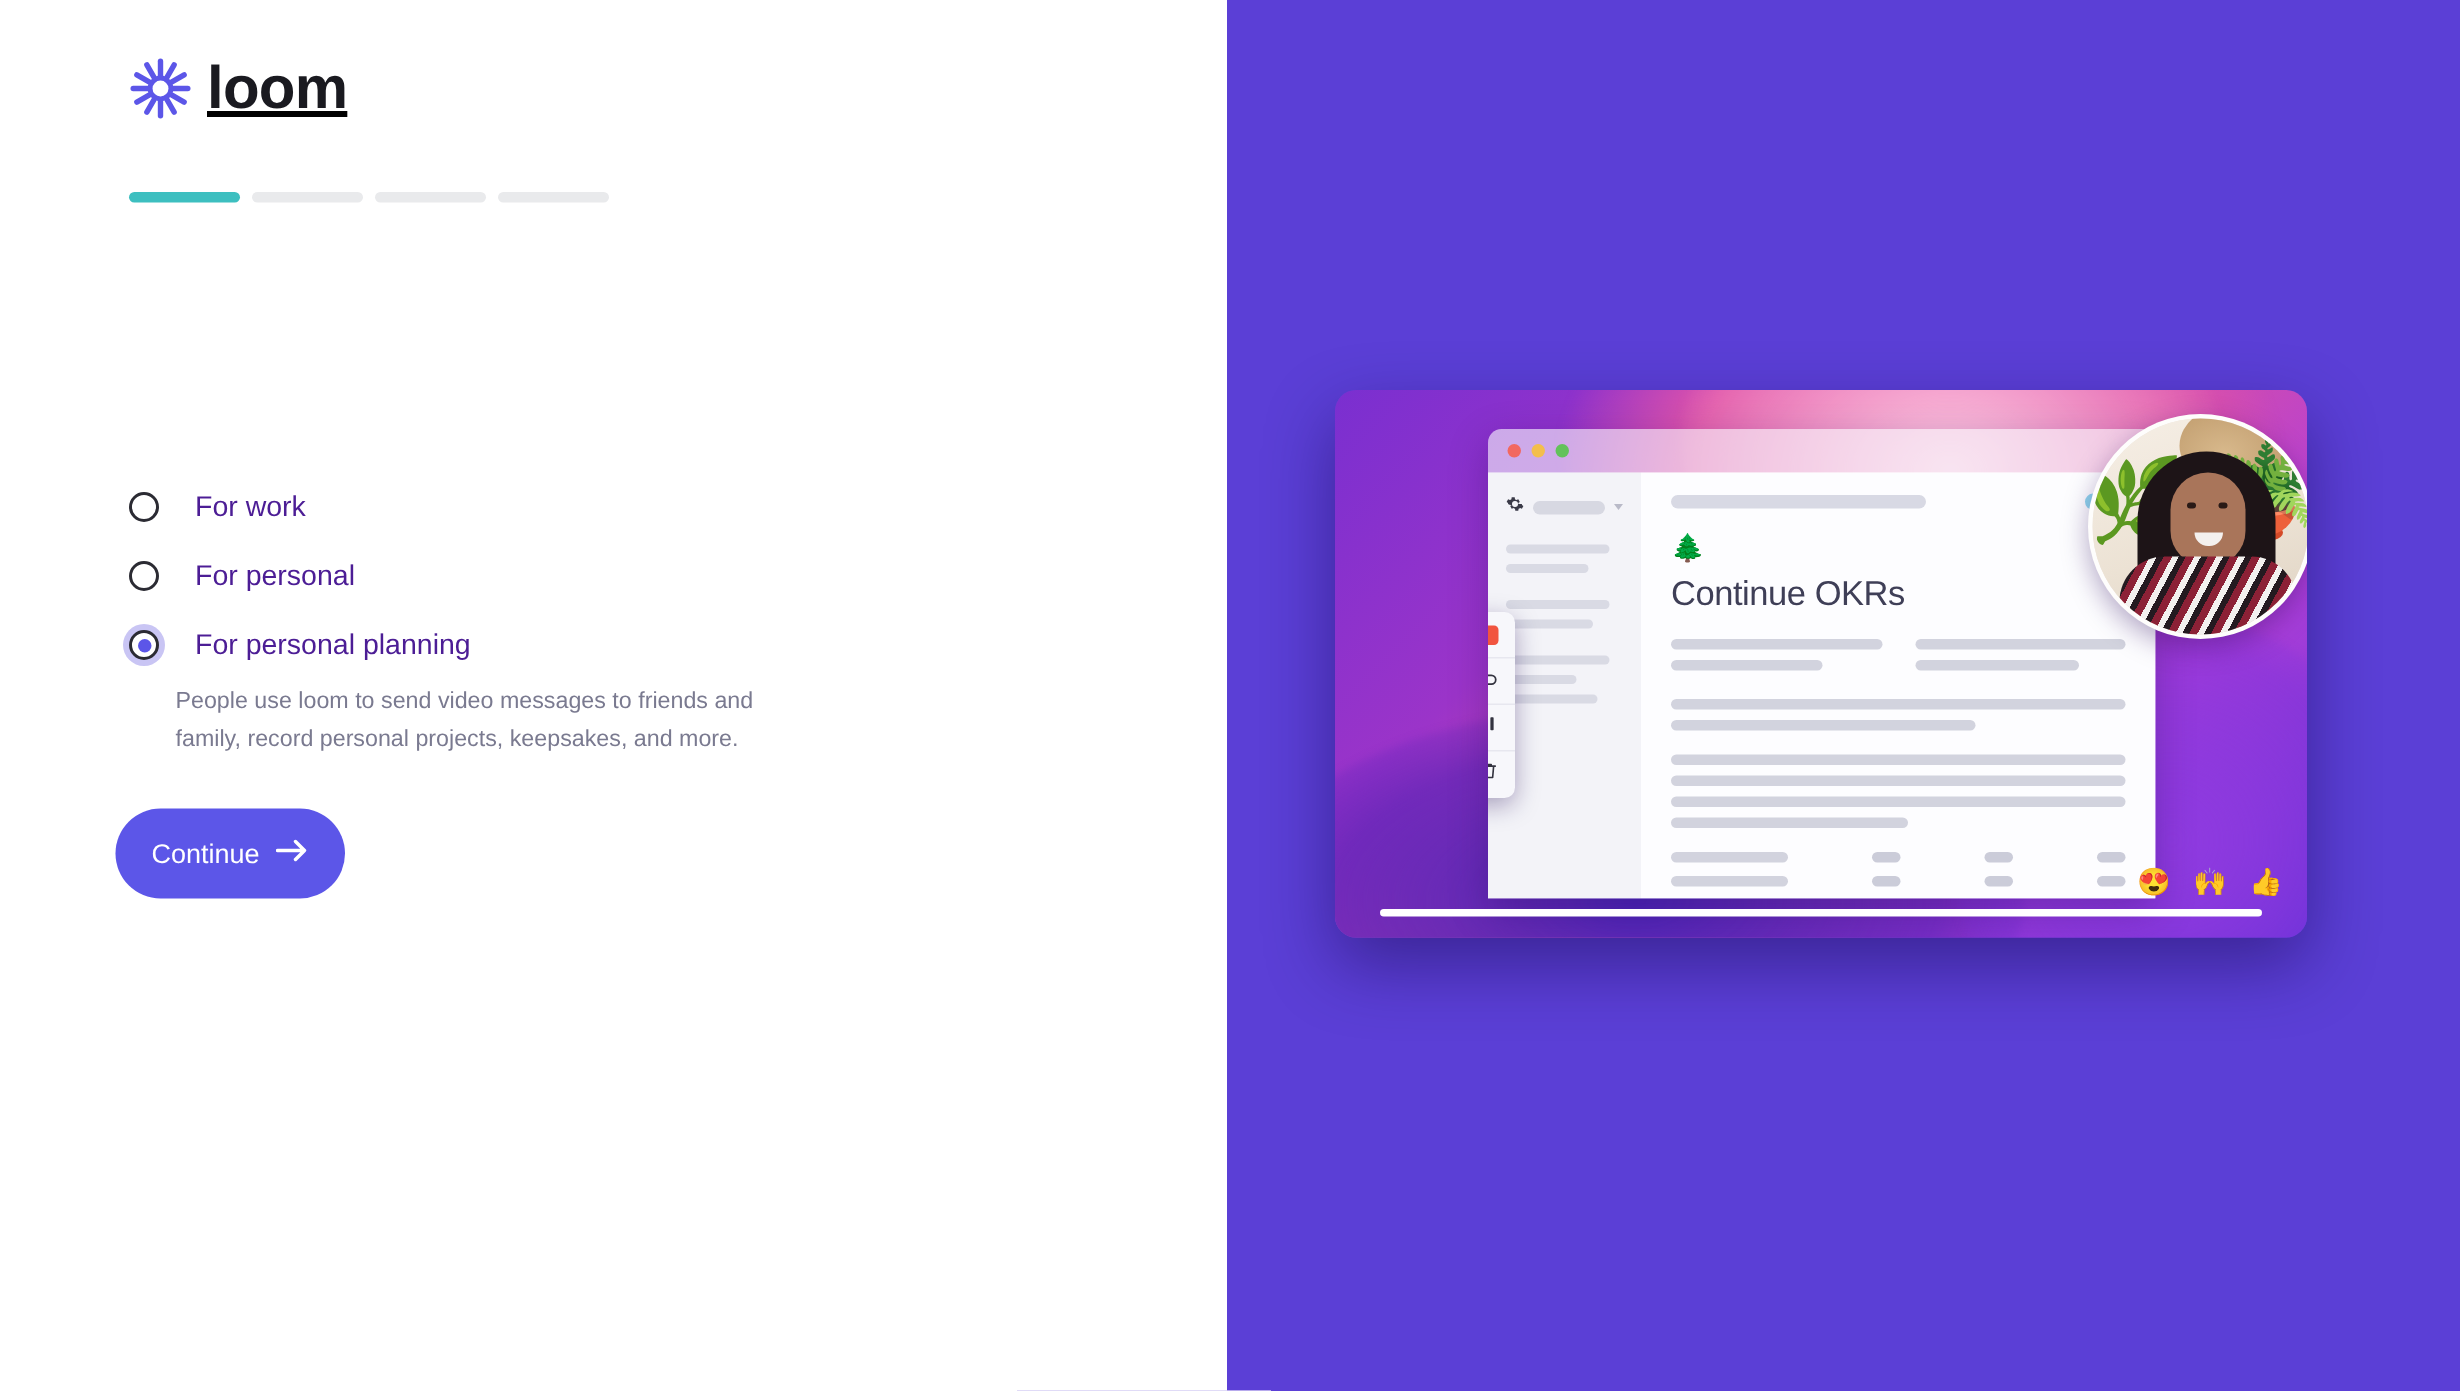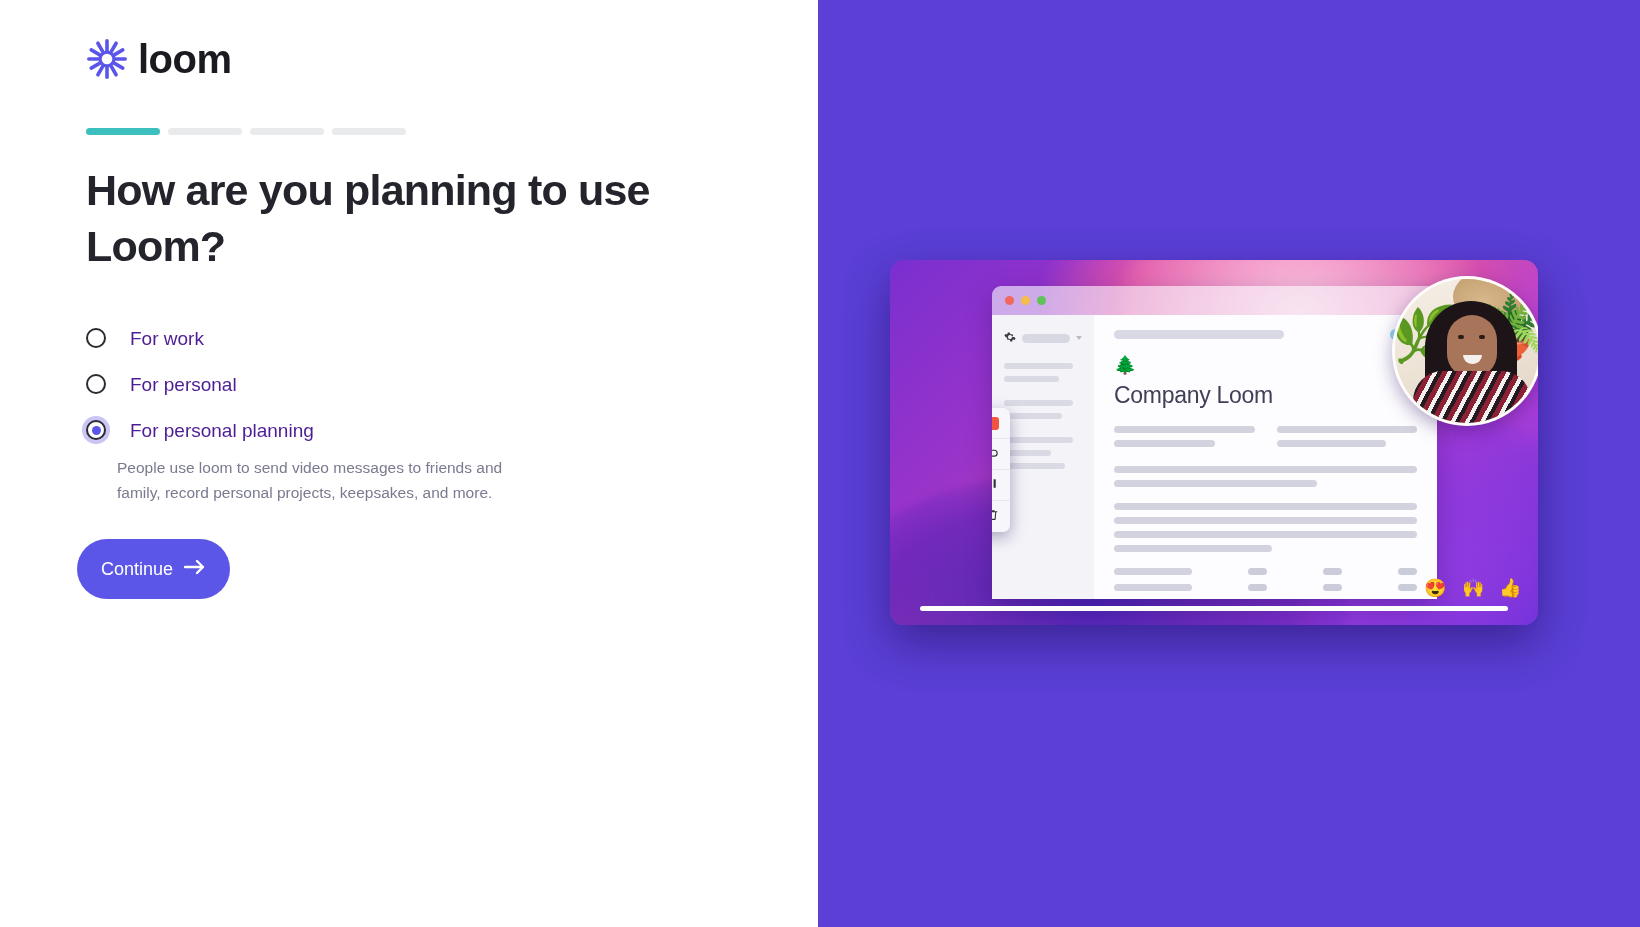--- a/index.html
+++ b/index.html
@@ -13,21 +13,21 @@
 
   
   .left-panel {
     width: 818px; height: 927px;
     background: #ffffff;
     position: relative;
   }
 
   .brand {
     position: absolute; left: 86px; top: 38px;
-    display: flex; align-items: center; gap: 10px;
+    display: flex; align-items: center; gap: 10px; text-decoration: underline;
   }
   .brand-mark { width: 42px; height: 42px; display: block; }
   .brand-word {
     font-size: 40px; font-weight: bold; color: #1a1a20;
     letter-spacing: -0.5px; line-height: 1;
   }
 
   .progress-track {
     position: absolute; left: 86px; top: 128px;
     display: flex; gap: 8px;
@@ -270,21 +270,20 @@
       <span class="brand-word">loom</span>
     </div>
 
     <div class="progress-track">
       <div class="progress-seg filled"></div>
       <div class="progress-seg"></div>
       <div class="progress-seg"></div>
       <div class="progress-seg"></div>
     </div>
 
-    <h1 class="headline">How are you planning to use Loom?</h1>
 
     <div class="options">
 
       <div class="option-row">
         <span class="radio">
           
         </span>
         <span class="option-label">For work</span>
       </div>
 
@@ -355,21 +354,21 @@
             <div class="main-top">
               <span class="main-top-bar"></span>
               <span class="avatar-dots">
                 <span class="adot c1"></span>
                 <span class="adot c2"></span>
                 <span class="adot c3"></span>
               </span>
             </div>
 
             <span class="tree-emoji">🌲</span>
-            <div class="doc-title">Company Loom</div>
+            <div class="doc-title">Continue OKRs</div>
 
             <div class="doc-cols">
               <div class="doc-col">
                 <div class="doc-line" style="width:100%"></div>
                 <div class="doc-line" style="width:72%"></div>
               </div>
               <div class="doc-col">
                 <div class="doc-line" style="width:100%"></div>
                 <div class="doc-line" style="width:78%"></div>
               </div>

